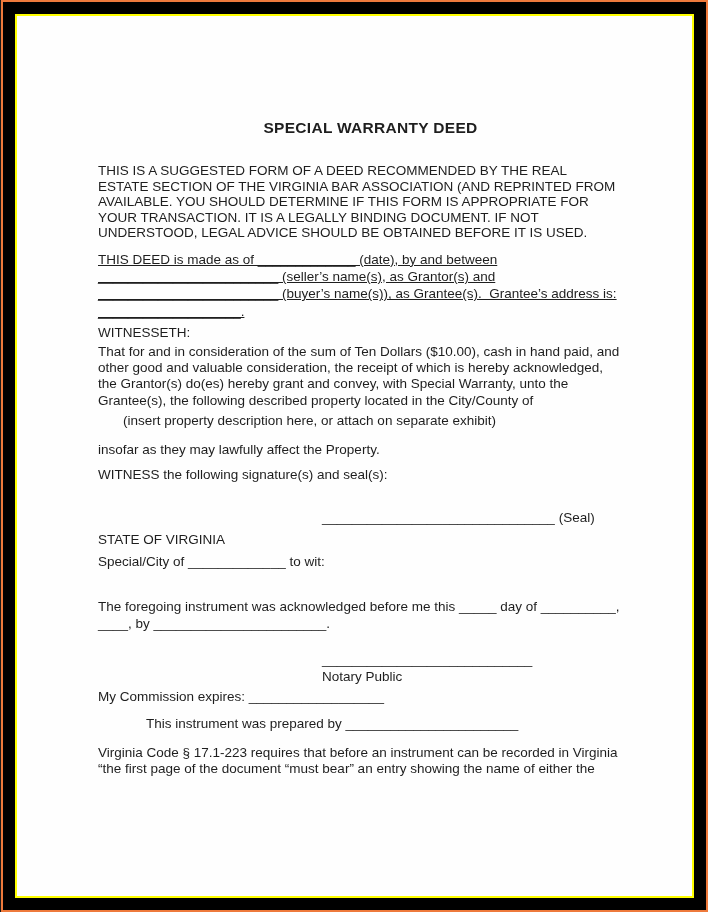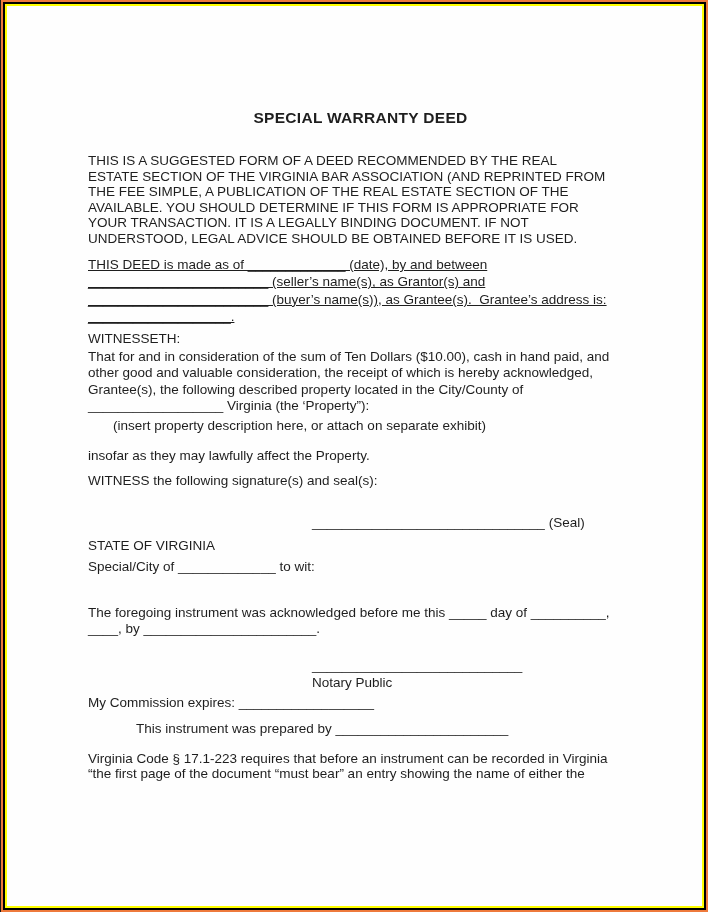--- a/index.html
+++ b/index.html
@@ -12,21 +12,21 @@
   
   .b-orange{
     width:100%;height:100%;box-sizing:border-box;
     background:var(--orange,#ee7a3c);
     border-left:1px solid #1a1a1a;
     padding:2px;
   }
   .b-black{
     width:100%;height:100%;box-sizing:border-box;
     background:var(--black,#000000);
-    padding:2px;
+    padding:12px;
   }
   .b-yellow{
     width:100%;height:100%;box-sizing:border-box;
     background:var(--yellow,#ffff00);
     padding:2px;
   }
   .paper{
     width:100%;height:100%;box-sizing:border-box;
     background:var(--paper,#fefefe);
     position:relative;overflow:hidden;
@@ -68,40 +68,39 @@
     <div class="b-black">
       <div class="b-yellow">
         <div class="paper">
           <div class="content">
 
             <div class="doc-title">SPECIAL WARRANTY DEED</div>
 
             <div class="notice">
               <div class="line">THIS IS A SUGGESTED FORM OF A DEED RECOMMENDED BY THE REAL</div>
               <div class="line">ESTATE SECTION OF THE VIRGINIA BAR ASSOCIATION (AND REPRINTED FROM</div>
-              <div class="line">THE FEE SIMPLE, A PUBLICATION OF THE REAL ESTATE SECTION OF THE</div>
               <div class="line">AVAILABLE. YOU SHOULD DETERMINE IF THIS FORM IS APPROPRIATE FOR</div>
               <div class="line">YOUR TRANSACTION. IT IS A LEGALLY BINDING DOCUMENT. IF NOT</div>
               <div class="line">UNDERSTOOD, LEGAL ADVICE SHOULD BE OBTAINED BEFORE IT IS USED.</div>
             </div>
 
             <div class="intro">
               <div class="line">THIS DEED is made as of _____________ (date), by and between</div>
               <div class="line">________________________ (seller’s name(s), as Grantor(s) and</div>
               <div class="line">________________________ (buyer’s name(s)), as Grantee(s).  Grantee’s address is:</div>
               <div class="line">___________________.</div>
             </div>
 
             <div class="witnesseth line">WITNESSETH:</div>
 
             <div class="consider">
               <div class="line">That for and in consideration of the sum of Ten Dollars ($10.00), cash in hand paid, and</div>
               <div class="line">other good and valuable consideration, the receipt of which is hereby acknowledged,</div>
+              <div class="line">the Grantor(s) do(es) hereby grant and convey, with Special Warranty, unto the</div>
               <div class="line">Grantee(s), the following described property located in the City/County of</div>
-              <div class="line">__________________ Virginia (the ‘Property”):</div>
             </div>
 
             <div class="placeholder line">(insert property description here, or attach on separate exhibit)</div>
 
             <div class="conveyance">
               <div class="line">insofar as they may lawfully affect the Property.</div>
             </div>
 
             <div class="witness line">WITNESS the following signature(s) and seal(s):</div>
 

